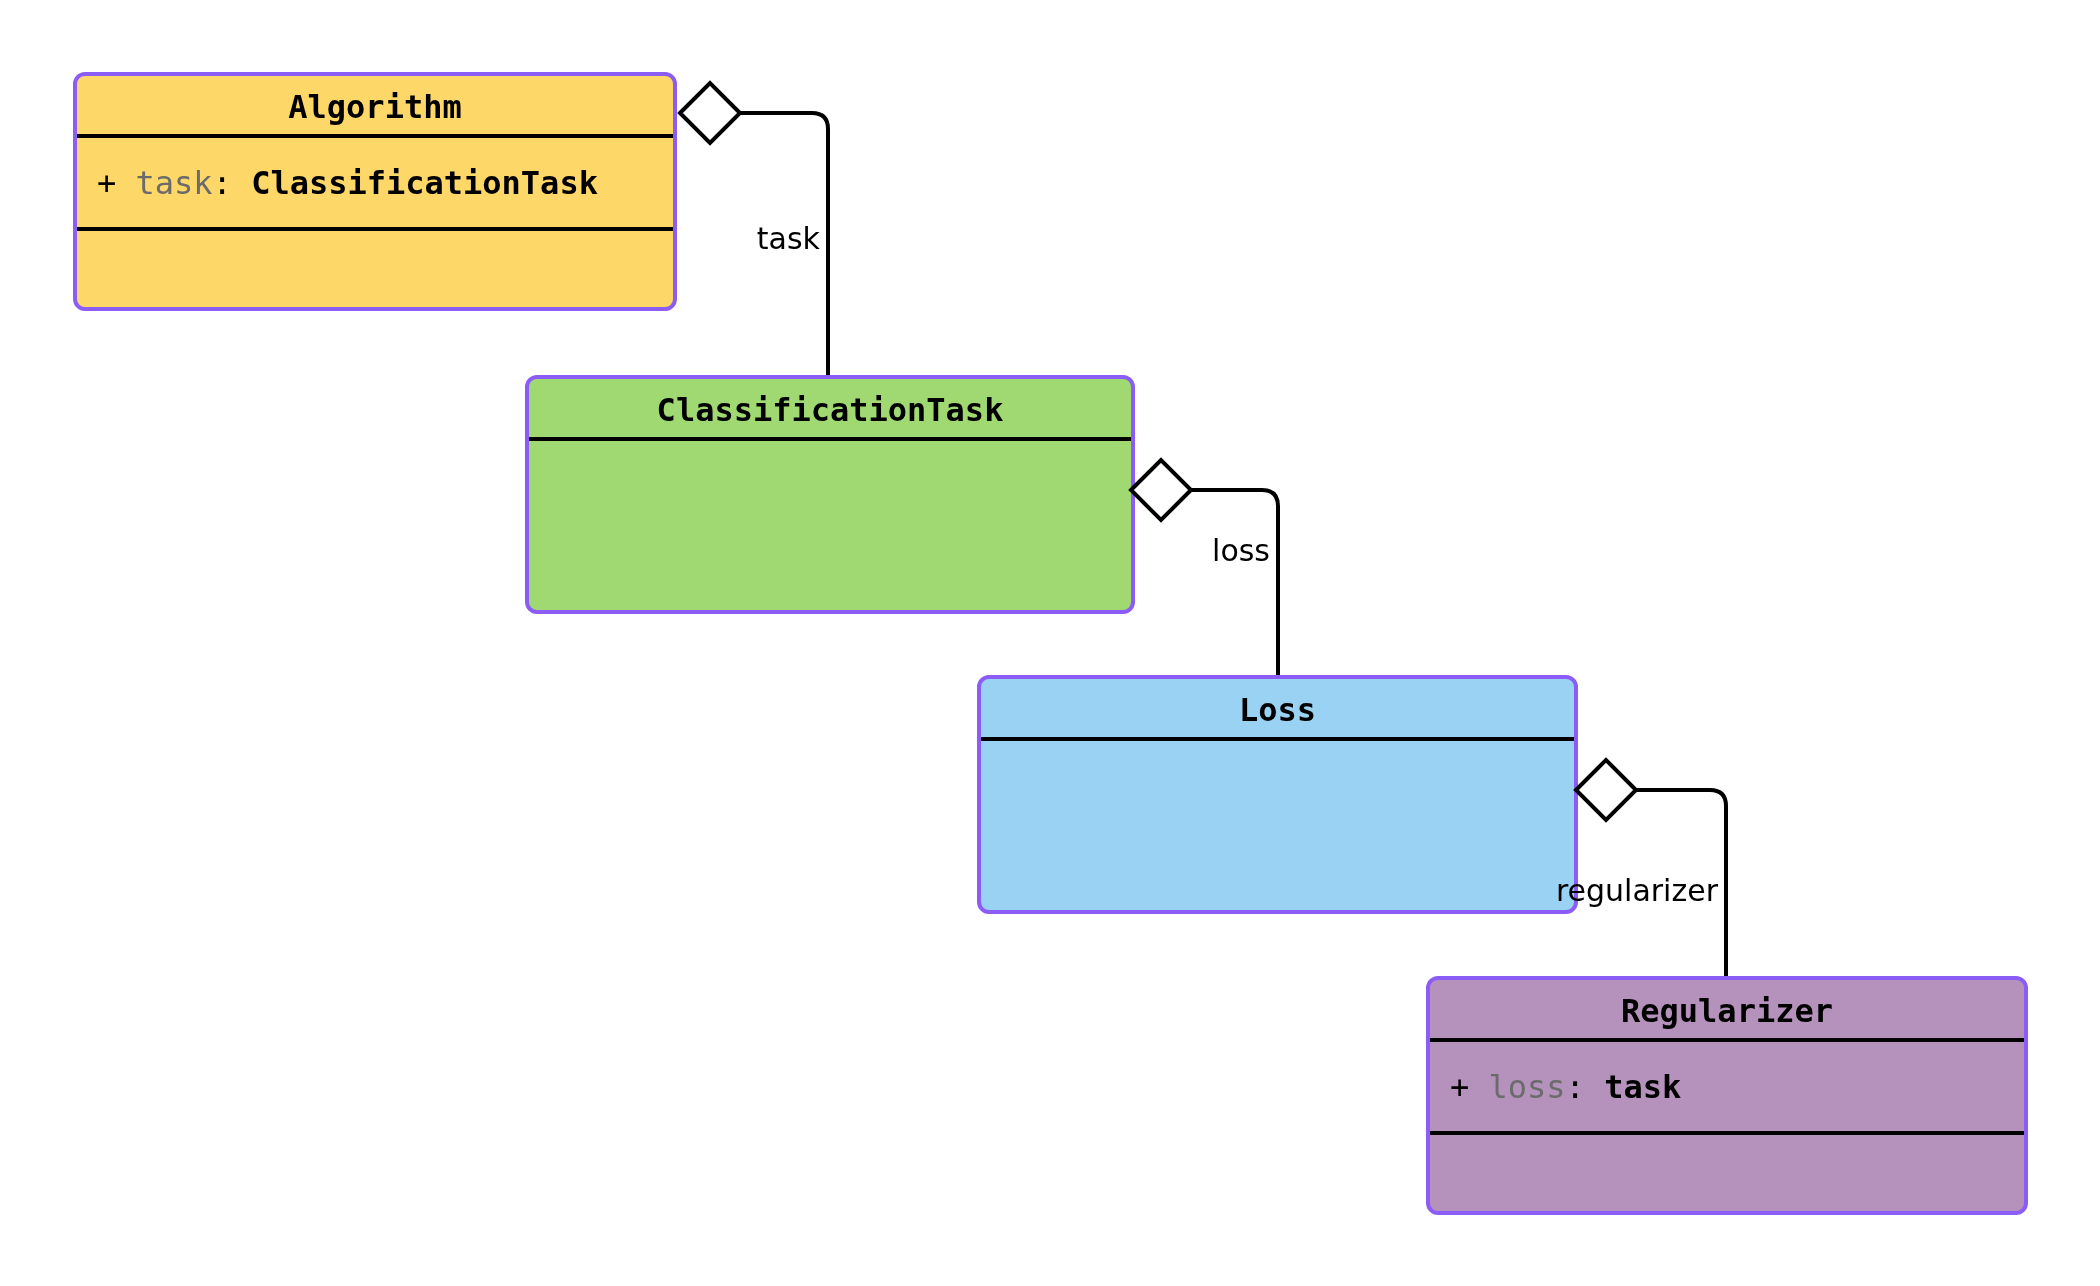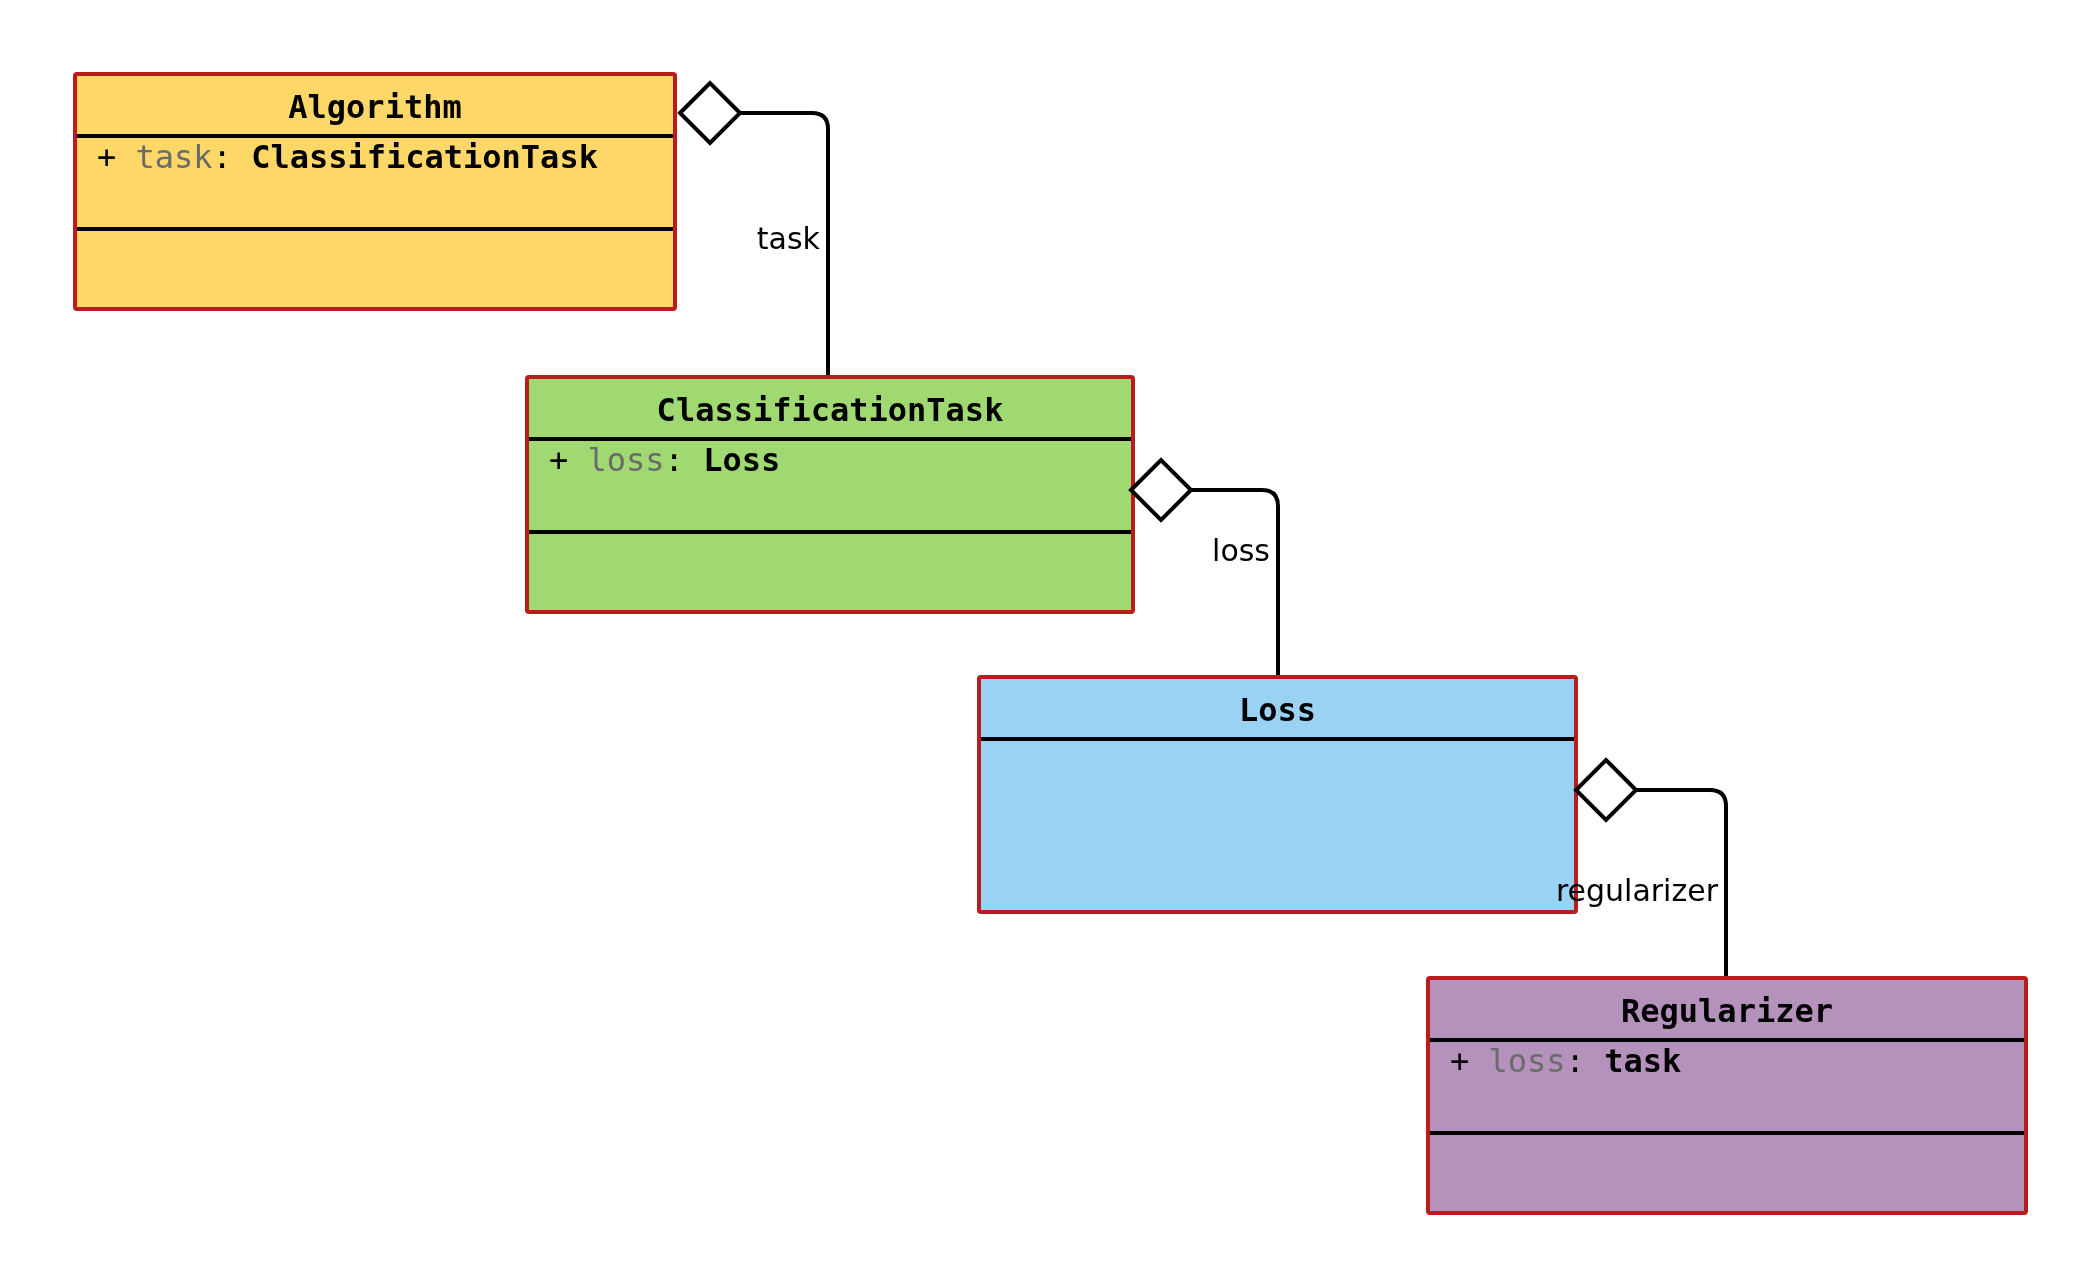--- a/index.html
+++ b/index.html
@@ -14,43 +14,43 @@
     height: 1286px;
     background: #ffffff;
     overflow: hidden;
     font-family: "DejaVu Sans Mono", "Liberation Mono", monospace;
   }
 
   
   .uml-class {
     position: absolute;
     box-sizing: border-box;
-    border: 4px solid #b91c1c;
-    border-radius: 4px;
+    border: 4px solid #8b5cf6;
+    border-radius: 12px;
     overflow: hidden;
     background: #ffffff;
   }
   .uml-header {
     box-sizing: border-box;
     height: 62px;
     line-height: 62px;
     text-align: center;
     font-family: "DejaVu Sans Mono", "Liberation Mono", monospace;
     font-weight: bold;
     font-size: 32px;
     color: #000000;
     letter-spacing: 0px;
     border-bottom: 4px solid #000000;
     white-space: nowrap;
   }
   .uml-attrs {
     box-sizing: border-box;
     height: 93px;
     display: flex;
-    align-items: flex-start;
+    align-items: center;
     padding-left: 20px;
     border-bottom: 4px solid #000000;
   }
   .uml-attr-line {
     font-family: "DejaVu Sans Mono", "Liberation Mono", monospace;
     font-size: 32px;
     white-space: nowrap;
     color: #000000;
   }
   .attr-vis { color: #000000; }
@@ -108,23 +108,20 @@
   <div id="class-layer">
       <div class="uml-class" style="left: 73px; top: 72px; width: 604px; height: 239px; background: rgb(253, 216, 104);">
         <div class="uml-header">Algorithm</div>
         <div class="uml-attrs">
           <div class="uml-attr-line"><span class="attr-vis">+ </span><span class="attr-name">task</span><span class="attr-sep">: </span><span class="attr-type">ClassificationTask</span></div>
         </div>
         <div class="uml-methods"></div>
       </div>
       <div class="uml-class" style="left: 525px; top: 375px; width: 610px; height: 239px; background: rgb(160, 216, 114);">
         <div class="uml-header">ClassificationTask</div>
-        <div class="uml-attrs">
-          <div class="uml-attr-line"><span class="attr-vis">+ </span><span class="attr-name">loss</span><span class="attr-sep">: </span><span class="attr-type">Loss</span></div>
-        </div>
         <div class="uml-methods"></div>
       </div>
       <div class="uml-class" style="left: 977px; top: 675px; width: 601px; height: 239px; background: rgb(153, 210, 242);">
         <div class="uml-header">Loss</div>
         <div class="uml-methods"></div>
       </div>
       <div class="uml-class" style="left: 1426px; top: 976px; width: 602px; height: 239px; background: rgb(181, 146, 188);">
         <div class="uml-header">Regularizer</div>
         <div class="uml-attrs">
           <div class="uml-attr-line"><span class="attr-vis">+ </span><span class="attr-name">loss</span><span class="attr-sep">: </span><span class="attr-type">task</span></div>

